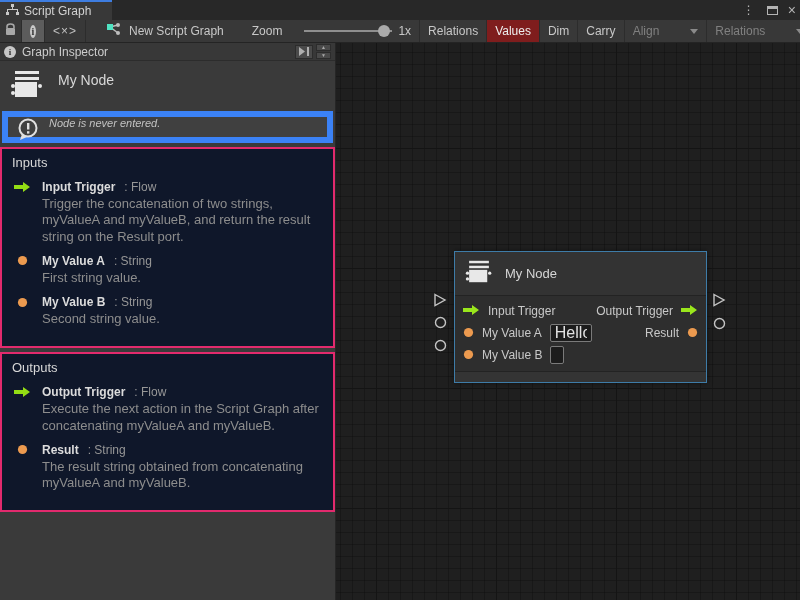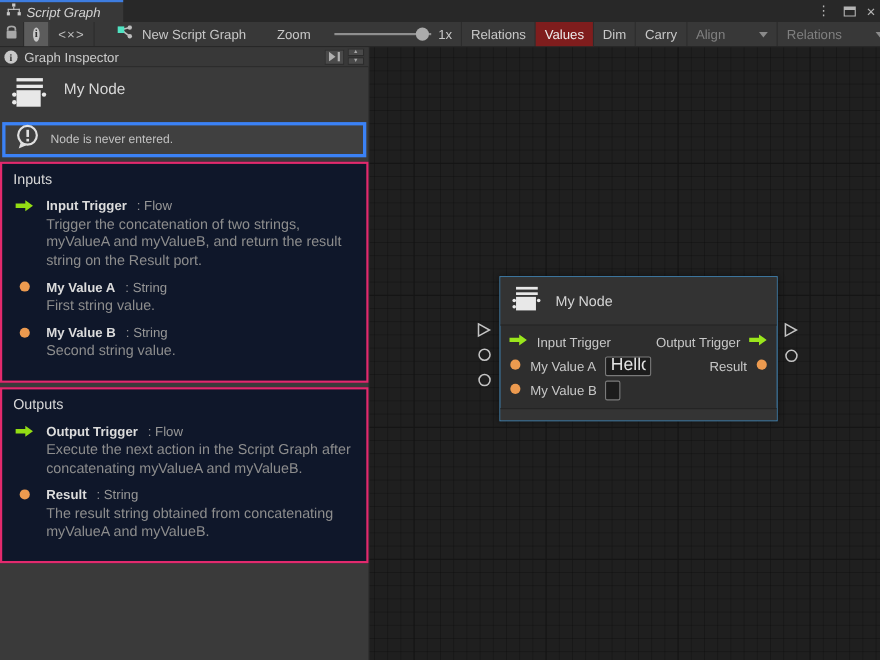--- a/index.html
+++ b/index.html
@@ -2,21 +2,21 @@
 <html><head>
 <meta charset="utf-8">
 <style>
   * { margin:0; padding:0; box-sizing:border-box; }
   html,body { width:800px; height:600px; overflow:hidden; }
   body { font-family:"Liberation Sans","DejaVu Sans",sans-serif; background:#282828; position:relative; }
 
   
   .tabbar { position:absolute; left:0; top:0; width:800px; height:20px; background:#282828; }
   .tab { position:absolute; left:0; top:0; width:112px; height:20px; background:#383838;
-         border-top:2px solid #3e7de0; display:flex; align-items:center; gap:5px; padding:0 6px;font-style:italic; }
+         border-top:2px solid #3e7de0; display:flex; align-items:center; gap:5px; padding:0 6px; }
   .tab-label { font-size:12px; color:#d2d2d2; white-space:nowrap; }
   .win-controls { position:absolute; right:4px; top:0; height:20px; display:flex; align-items:center; gap:10px; }
   .kebab { color:#b4b4b4; font-size:12px; line-height:1; padding:0 2px; cursor:pointer; }
   .maxbox { width:11px; height:9px; border:1.5px solid #b4b4b4; border-top-width:3px; }
   .closex { color:#b4b4b4; font-size:14px; line-height:1; }
 
   
   .toolbar { position:absolute; left:0; top:20px; width:800px; height:23px; background:#383838;
              border-bottom:1px solid #242424; display:flex; align-items:stretch; font-size:12px; color:#c8c8c8; }
   .tb-btn { display:flex; align-items:center; padding:0 8px; border-right:1px solid #2c2c2c; white-space:nowrap; }
@@ -44,22 +44,22 @@
   .insp-bar .info-circle { width:12px; height:12px; font-size:9px; }
   .insp-title { font-size:12px; color:#cccccc; margin-left:6px; flex:1; }
   .dock-btn { width:18px; height:14px; background:#4a4a4a; border:1px solid #2c2c2c; display:flex; align-items:center; justify-content:center; margin-right:3px; }
   .spinners { display:flex; flex-direction:column; gap:1px; }
   .spin-btn { width:15px; height:7px; background:#4a4a4a; border:1px solid #2c2c2c; color:#a8a8a8;
               font-size:5px; line-height:5px; display:flex; align-items:center; justify-content:center; }
 
   .node-head { height:48px; display:flex; align-items:flex-start; padding:8px 10px 0 10px; gap:14px; }
   .node-head-title { font-size:14px; color:#d8d8d8; padding-top:3px; }
 
-  .warnbox { margin:2px; height:32px; background:#404040; border:3px solid #3b82f6;
-             display:flex; align-items:center; gap:8px; padding:0 8px; }
+  .warnbox { margin:2px; height:32px; background:#404040; border:6px solid #3b82f6;
+             display:flex; align-items:flex-start; gap:8px; padding:0 8px;font-style:italic; }
   .warn-text { font-size:11px; color:#c2c2c2; }
 
   .port-section { margin:4px 0 3px 0; border:2px solid #e22a6d; background:#0f172a; padding:6px 10px 10px 10px; }
   .sec-header { font-size:13px; color:#d8d8d8; margin-bottom:10px; }
   .port-item { margin-bottom:9px; }
   .port-line { display:flex; align-items:center; gap:9px; }
   .port-name { font-size:12px; font-weight:bold; color:#dcdcdc; }
   .port-type { font-size:12px; color:#979797; }
   .port-desc { font-size:13px; color:#8d8d8d; line-height:1.25; margin:2px 0 0 30px; width:286px; }
   .picon { width:21px; display:flex; justify-content:center; flex:0 0 21px; }

